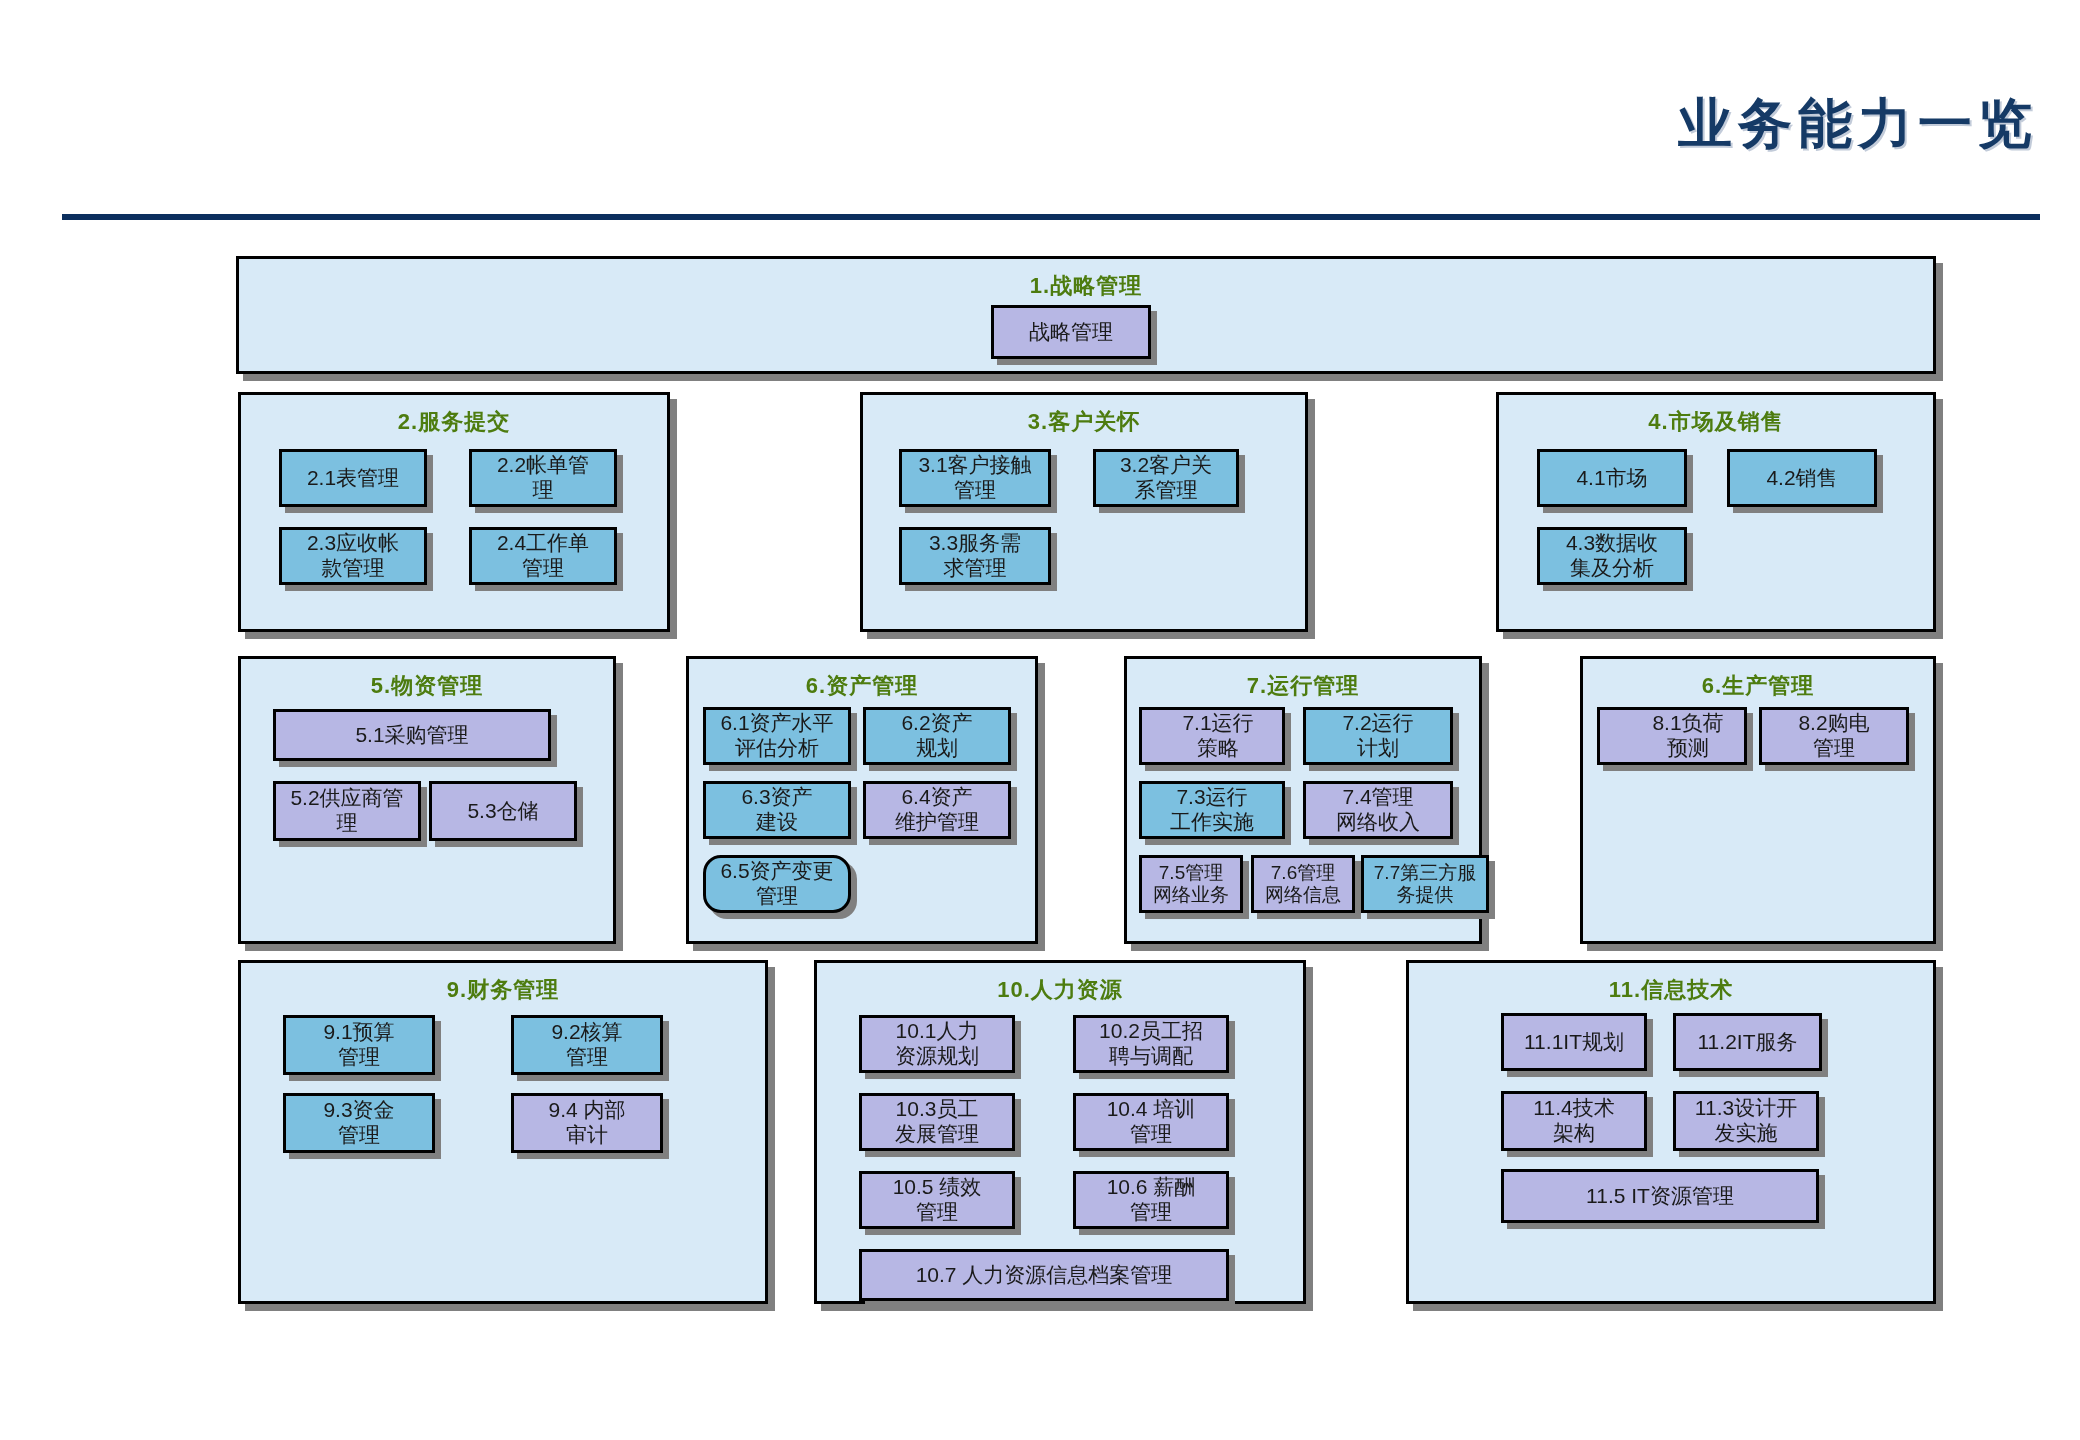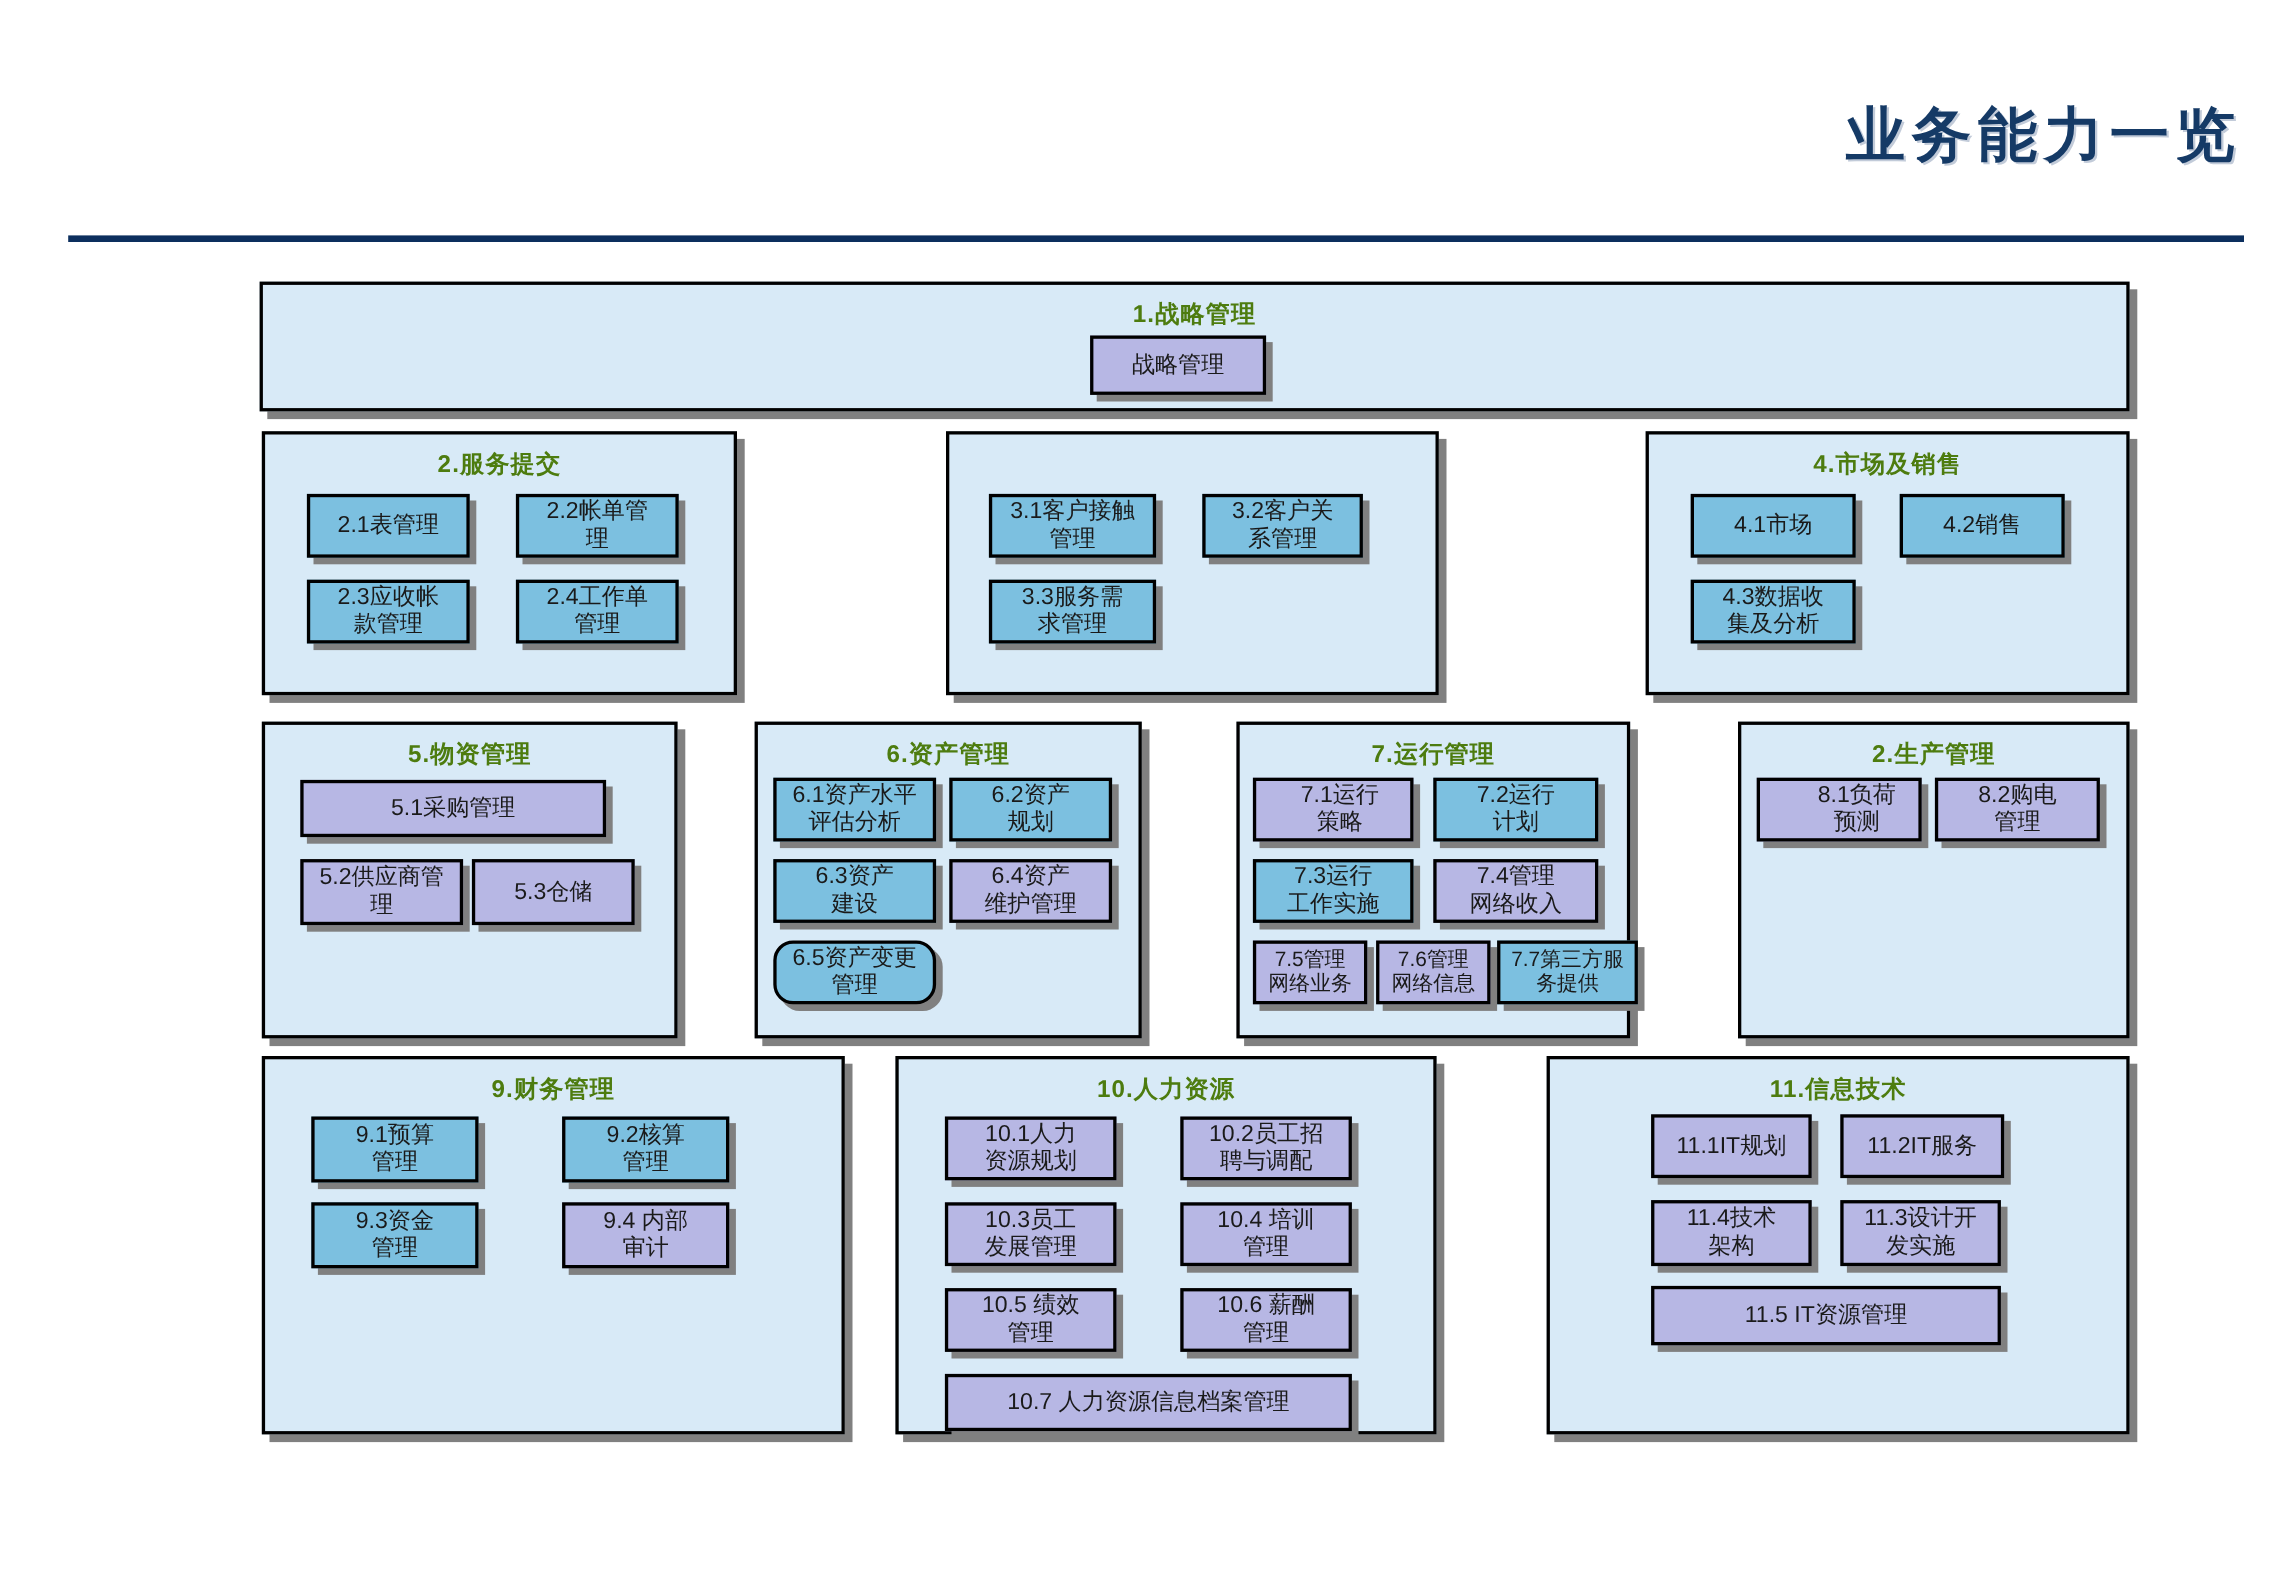--- a/index.html
+++ b/index.html
@@ -72,20 +72,21 @@
     <div class="cap blue" style="left:38px;top:54px;width:148px;height:58px;">2.1表管理</div>
     <div class="cap blue" style="left:228px;top:54px;width:148px;height:58px;">2.2帐单管
 理</div>
     <div class="cap blue" style="left:38px;top:132px;width:148px;height:58px;">2.3应收帐
 款管理</div>
     <div class="cap blue" style="left:228px;top:132px;width:148px;height:58px;">2.4工作单
 管理</div>
   </div>
 
   <div class="panel" style="left:860px;top:392px;width:448px;height:240px;">
+    <div class="panel-title">3.客户关怀</div>
     <div class="cap blue" style="left:36px;top:54px;width:152px;height:58px;">3.1客户接触
 管理</div>
     <div class="cap blue" style="left:230px;top:54px;width:146px;height:58px;">3.2客户关
 系管理</div>
     <div class="cap blue" style="left:36px;top:132px;width:152px;height:58px;">3.3服务需
 求管理</div>
   </div>
 
   <div class="panel" style="left:1496px;top:392px;width:440px;height:240px;">
     <div class="panel-title">4.市场及销售</div>
@@ -129,21 +130,21 @@
 网络收入</div>
     <div class="cap purple" style="left:12px;top:196px;width:104px;height:58px;font-size:19px;">7.5管理
 网络业务</div>
     <div class="cap purple" style="left:124px;top:196px;width:104px;height:58px;font-size:19px;">7.6管理
 网络信息</div>
     <div class="cap blue" style="left:234px;top:196px;width:128px;height:58px;font-size:19px;">7.7第三方服
 务提供</div>
   </div>
 
   <div class="panel" style="left:1580px;top:656px;width:356px;height:288px;">
-    <div class="panel-title">2.生产管理</div>
+    <div class="panel-title">6.生产管理</div>
     <div class="cap purple" style="left:14px;top:48px;width:150px;height:58px;padding-left:36px;">8.1负荷
 预测</div>
     <div class="cap purple" style="left:176px;top:48px;width:150px;height:58px;">8.2购电
 管理</div>
   </div>
 
   <div class="panel" style="left:238px;top:960px;width:530px;height:344px;">
     <div class="panel-title">9.财务管理</div>
     <div class="cap blue" style="left:42px;top:52px;width:152px;height:60px;">9.1预算
 管理</div>

